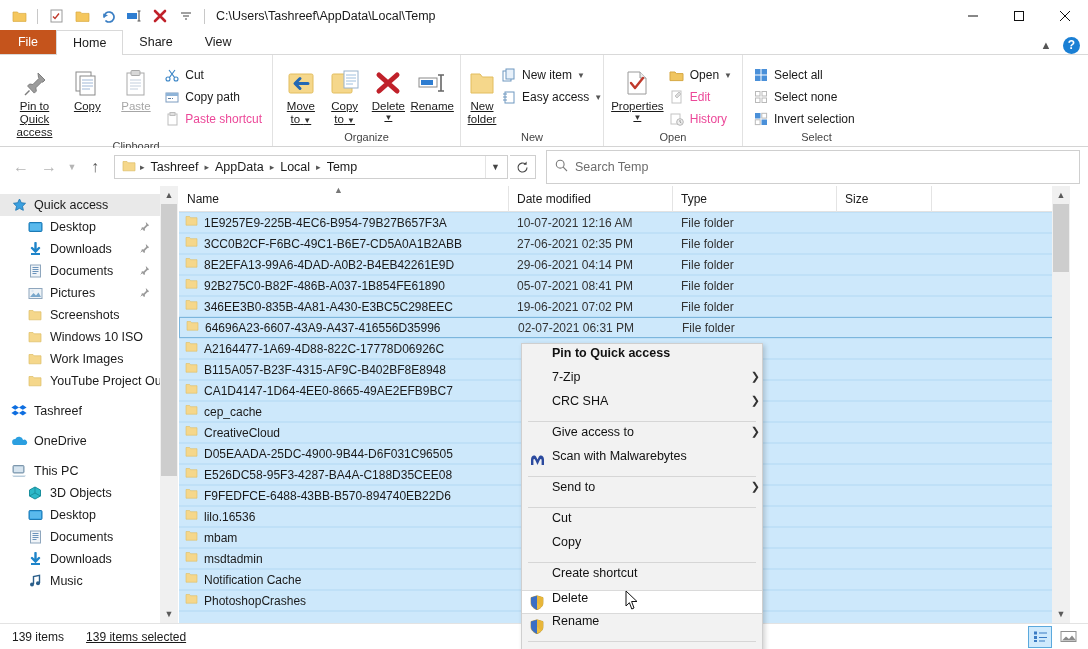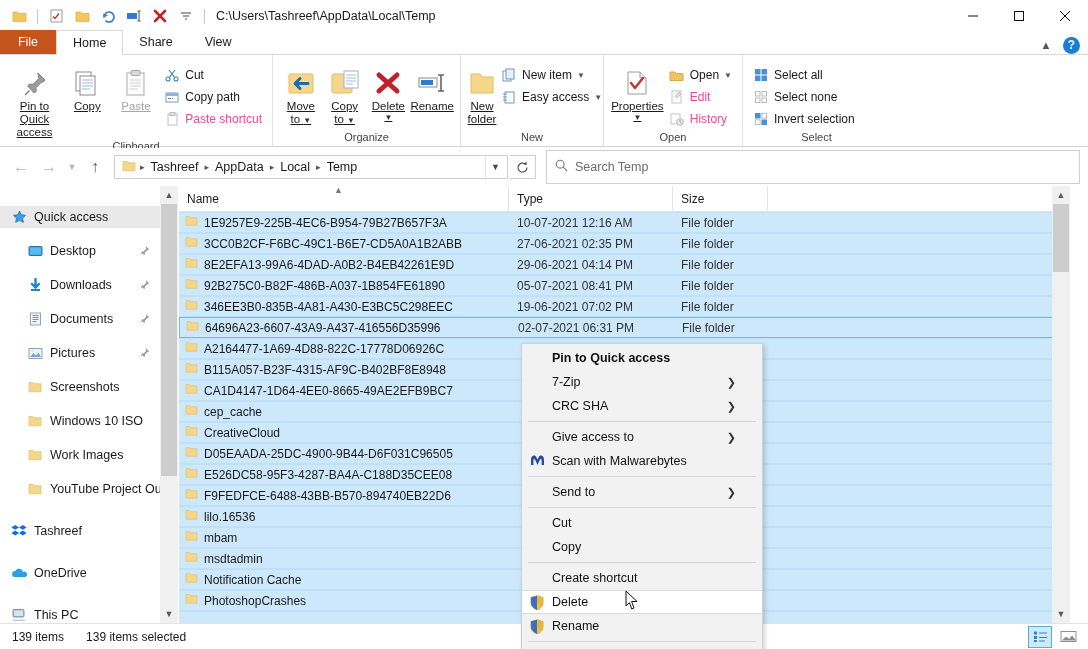--- a/index.html
+++ b/index.html
@@ -90,21 +90,21 @@
   .searchbox .ph { font-size: 12.5px; color: #6d6d6d; }
 
   
   .main { position: absolute; left: 0; top: 186px; width: 1088px; height: 437px; background: #fff; }
 
   
   .sidebar {
     position: absolute; left: 0; top: 0; width: 160px; height: 437px;
     background: #fff; overflow: hidden; padding-top: 8px;
   }
-  .nav-item { display: flex; align-items: center; height: 22px; font-size: 12.5px; color: #1a1a1a; padding-left: 10px; gap: 6px; position: relative; white-space: nowrap; margin-top: 12px; }
+  .nav-item { display: flex; align-items: center; height: 22px; font-size: 12.5px; color: #1a1a1a; padding-left: 10px; gap: 6px; position: relative; white-space: nowrap; }
   .nav-item.sel { background: #e9e9e9; }
   .nav-item .ni-icon { width: 18px; min-width: 18px; display: flex; align-items: center; justify-content: center; }
   .nav-item.lvl1 { padding-left: 26px; }
   .nav-item .pin { position: absolute; right: 10px; top: 5px; }
   .nav-gap { height: 8px; }
   .sb-scroll {
     position: absolute; left: 160px; top: 0; width: 18px; height: 437px; background: #f0f0f0;
   }
   .sb-arrow { width: 18px; height: 18px; display: flex; align-items: center; justify-content: center; color: #5a5a5a; font-size: 9px; }
   .sb-thumb { position: absolute; left: 1px; top: 18px; width: 16px; height: 272px; background: #cdcdcd; }
@@ -129,38 +129,38 @@
   .c-size { width: 95px; }
   .fp-scroll { position: absolute; right: 0; top: 0; width: 18px; height: 437px; background: #f0f0f0; }
   .fp-thumb { position: absolute; left: 1px; top: 18px; width: 16px; height: 68px; background: #cdcdcd; }
 
   
   .ctxmenu {
     position: absolute; left: 521px; top: 343px; width: 242px;
     background: #f2f2f2; border: 1px solid #cfcfcf; box-shadow: 2px 2px 5px rgba(0,0,0,0.18);
     padding: 2px 0; z-index: 40;
   }
-  .mi { display: flex; align-items: center; height: 24px; padding: 0 24px 0 0; font-size: 12.5px; color: #111; position: relative; }
+  .mi { display: flex; height: 24px; padding: 0 0 0 0; font-size: 12.5px; color: #111; position: relative; }
   .mi.bold { font-weight: bold; }
   .mi.hl { background: #fff; border-top: 1px solid #dadada; border-bottom: 1px solid #dadada; }
   .mi .mi-icon { width: 30px; min-width: 30px; display: flex; align-items: center; justify-content: center; }
   .mi .mi-label { flex: 1; }
   .mi .mi-arrow { font-size: 11px; color: #333; padding-right: 2px; }
   .mi-sep { height: 1px; background: #d6d6d6; margin: 3px 6px 3px 6px; }
   .cursor-arrow { position: absolute; left: 625px; top: 590px; z-index: 60; }
 
   
   .statusbar {
     position: absolute; left: 0; top: 623px; width: 1088px; height: 26px;
     background: #fff; border-top: 1px solid #e3e3e3; display: flex; align-items: center;
     padding: 0 8px; gap: 0;
   }
   .st-text { font-size: 12px; color: #1a1a1a; }
   .st-items { margin-left: 4px; }
-  .st-sel { margin-left: 22px; }
+  .st-sel { margin-left: 22px; text-decoration: underline; }
   .view-btns { margin-left: auto; display: flex; align-items: center; gap: 4px; }
   .vb { width: 24px; height: 22px; display: flex; align-items: center; justify-content: center; }
   .vb.on { background: #cfeafd; border: 1px solid #5ba9dd; }
   .vb.off { border: 1px solid transparent; }
 </style>
 </head>
 <body>
 
 <div id="app">
 
@@ -717,20 +717,21 @@
       <div class="sb-thumb"></div>
       <div class="sb-arrow" style="position:absolute;bottom:0">▼</div>
     </div>
 
     <div class="filepane">
       <div class="colhdr">
         <div class="ch ch-name">
           <span>Name</span>
           <span class="sort-ind">▲</span>
         </div>
+        <div class="ch ch-date">Date modified</div>
         <div class="ch ch-type">Type</div>
         <div class="ch ch-size">Size</div>
       </div>
       <div class="rows" id="filerows">
           <div class="row sel">
             <div class="cell c-name">
               <span><svg width="13" height="12" viewBox="0 0 13 12">
                   <path d="M1 1.5h3.6l1 1.2H12v7.5H1z" fill="#f5d78b" stroke="#ddbd66" stroke-width=".6"></path>
                 </svg></span>
               <span>1E9257E9-225B-4EC6-B954-79B27B657F3A</span>

